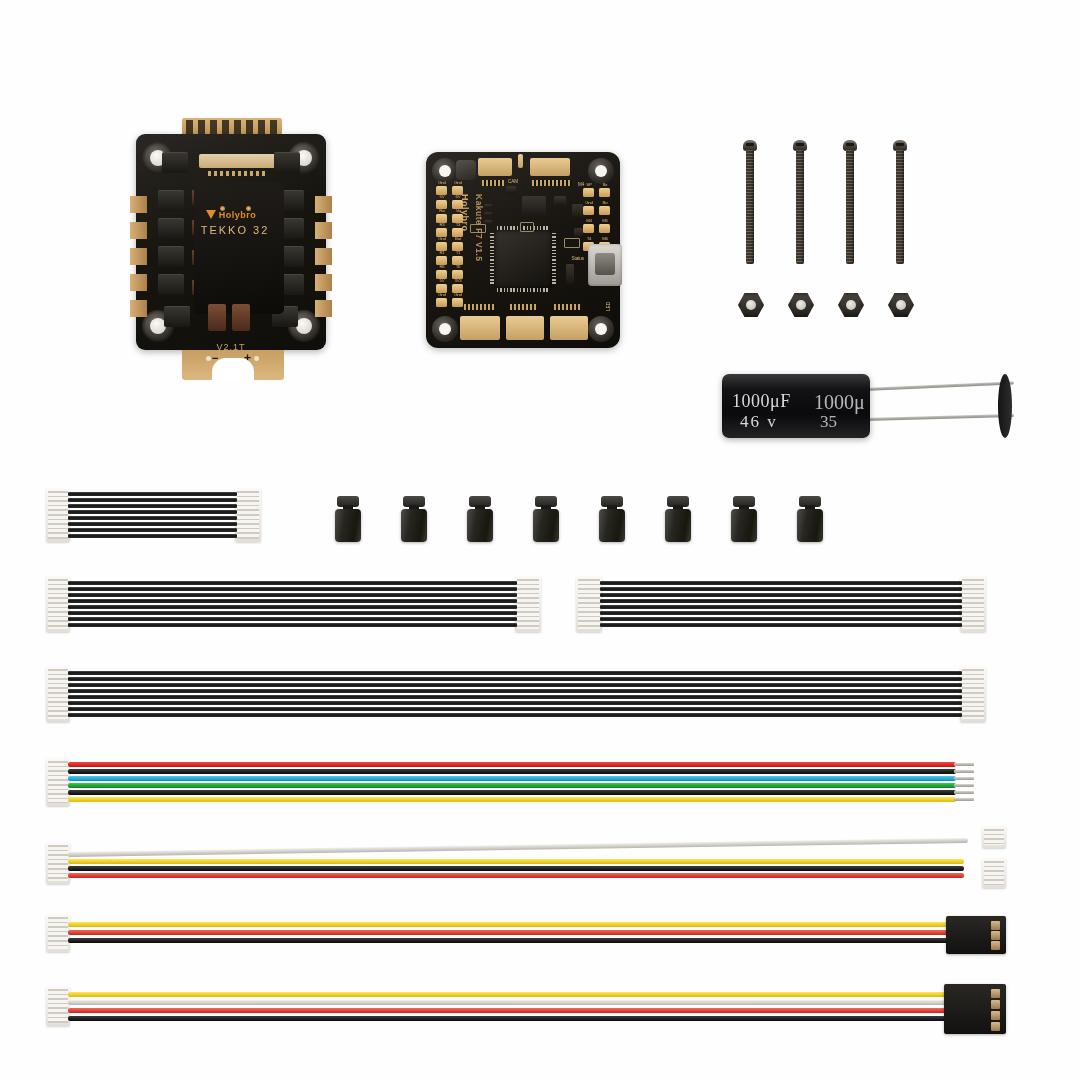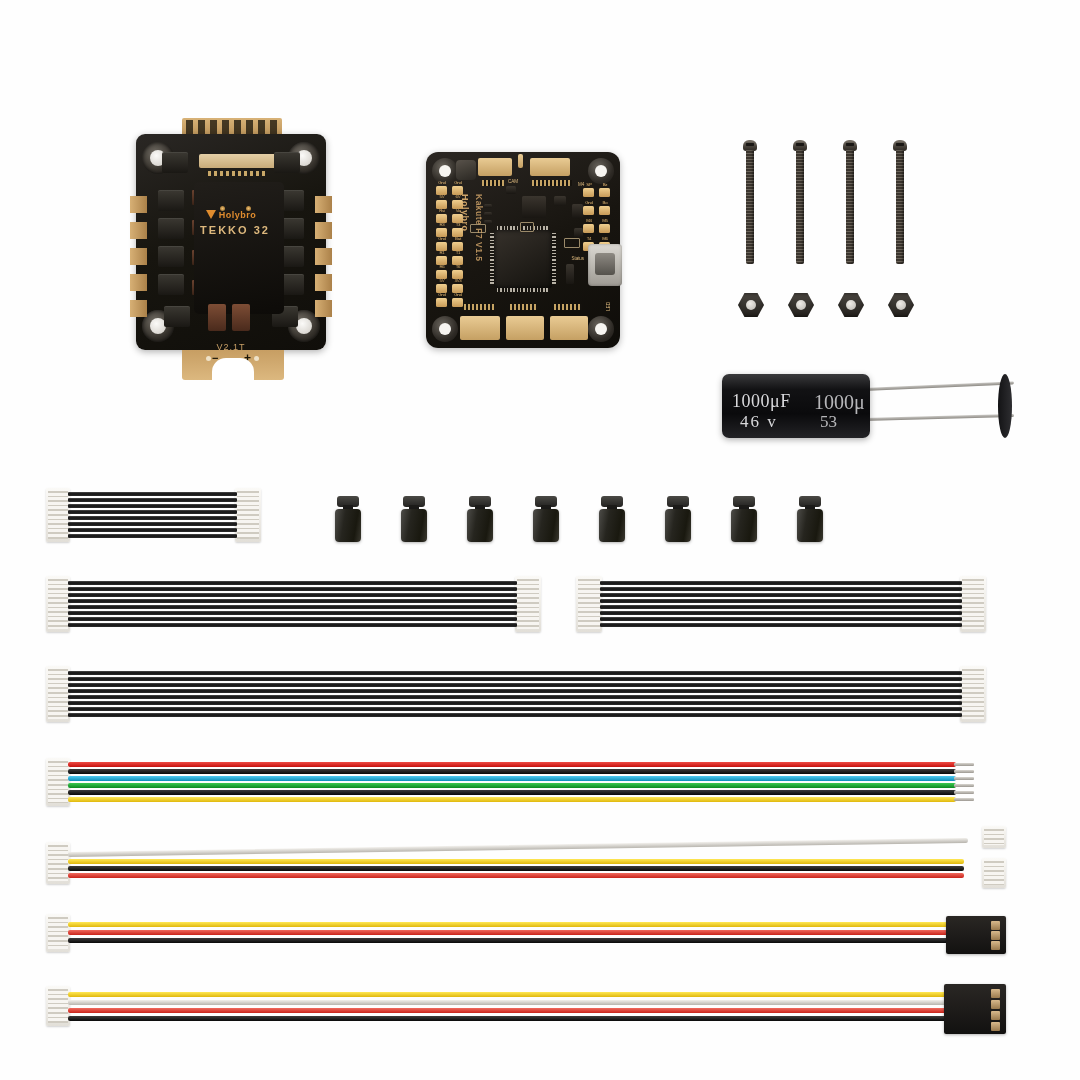--- a/index.html
+++ b/index.html
@@ -35,21 +35,21 @@
   .esc-res{position:absolute;width:9px;height:15px;border-radius:1px;background:linear-gradient(180deg,#6b4330,#3a2317);}
   .esc-conn{position:absolute;left:63px;top:20px;width:78px;height:14px;
     background:linear-gradient(180deg,#e4cfa6,#c8ab79);border-radius:2px;}
   .esc-pinrow{position:absolute;left:72px;top:37px;width:58px;height:5px;
     background:repeating-linear-gradient(90deg,#c9a868 0 3px,transparent 3px 6px);}
   .esc-logo{position:absolute;left:0;right:0;top:76px;text-align:center;color:#e08c2e;
     font-size:9px;letter-spacing:.5px;font-weight:700;}
   .esc-logo .mark{display:inline-block;width:0;height:0;border-left:5px solid transparent;
     border-right:5px solid transparent;border-top:9px solid #e08c2e;vertical-align:-1px;margin-right:3px;}
   .esc-model{position:absolute;left:8px;right:0;top:90px;text-align:center;color:#ddb87d;
-    font-size:11px;letter-spacing:2px;font-weight:700;}
+    font-size:11px;letter-spacing:2px;font-weight:400;}
   .esc-ver{position:absolute;left:0;right:0;top:208px;text-align:center;color:#c79f66;font-size:9px;letter-spacing:1px;}
 
   
   .fc{left:420px;top:148px;width:206px;height:208px;}
   .fc-pcb{position:absolute;left:6px;top:4px;width:194px;height:196px;border-radius:12px;
     background:linear-gradient(155deg,#2b2723 0%,#181510 50%,#0f0d09 100%);box-shadow:0 2px 7px rgba(0,0,0,.28);}
   .fc-mount{position:absolute;width:26px;height:26px;border-radius:50%;
     background:radial-gradient(circle at 40% 35%,#6a655d,#2e2a25 62%,#191612);}
   .fc-mount::after{content:"";position:absolute;left:7px;top:7px;width:12px;height:12px;border-radius:50%;background:#f7f5f1;}
   .fc-pad{position:absolute;width:11px;height:9px;border-radius:1.5px;
@@ -349,21 +349,21 @@
     <div class="nut" style="left:150px;"></div>
   </div>
 
   <div class="cap">
     <div class="cap-lead" style="left:140px;top:16px;width:152px;
          transform:rotate(-2.5deg);transform-origin:left center;"></div>
     <div class="cap-lead" style="left:140px;top:46px;width:152px;
          transform:rotate(-1.5deg);transform-origin:left center;"></div>
     <div class="cap-body">
       <div class="cap-t3">1000μ</div>
-      <div class="cap-t4">53</div>
+      <div class="cap-t4">35</div>
       <div class="cap-t1">1000μF</div>
       <div class="cap-t2">46 v</div>
     </div>
     <div class="cap-top"></div>
   </div>
 
   <div class="abs" style="left:334px;top:496px;width:520px;height:50px;">
     <div class="grommet" style="left:0px;">
         <div class="cap-t"></div>
         <div class="neck"></div>

